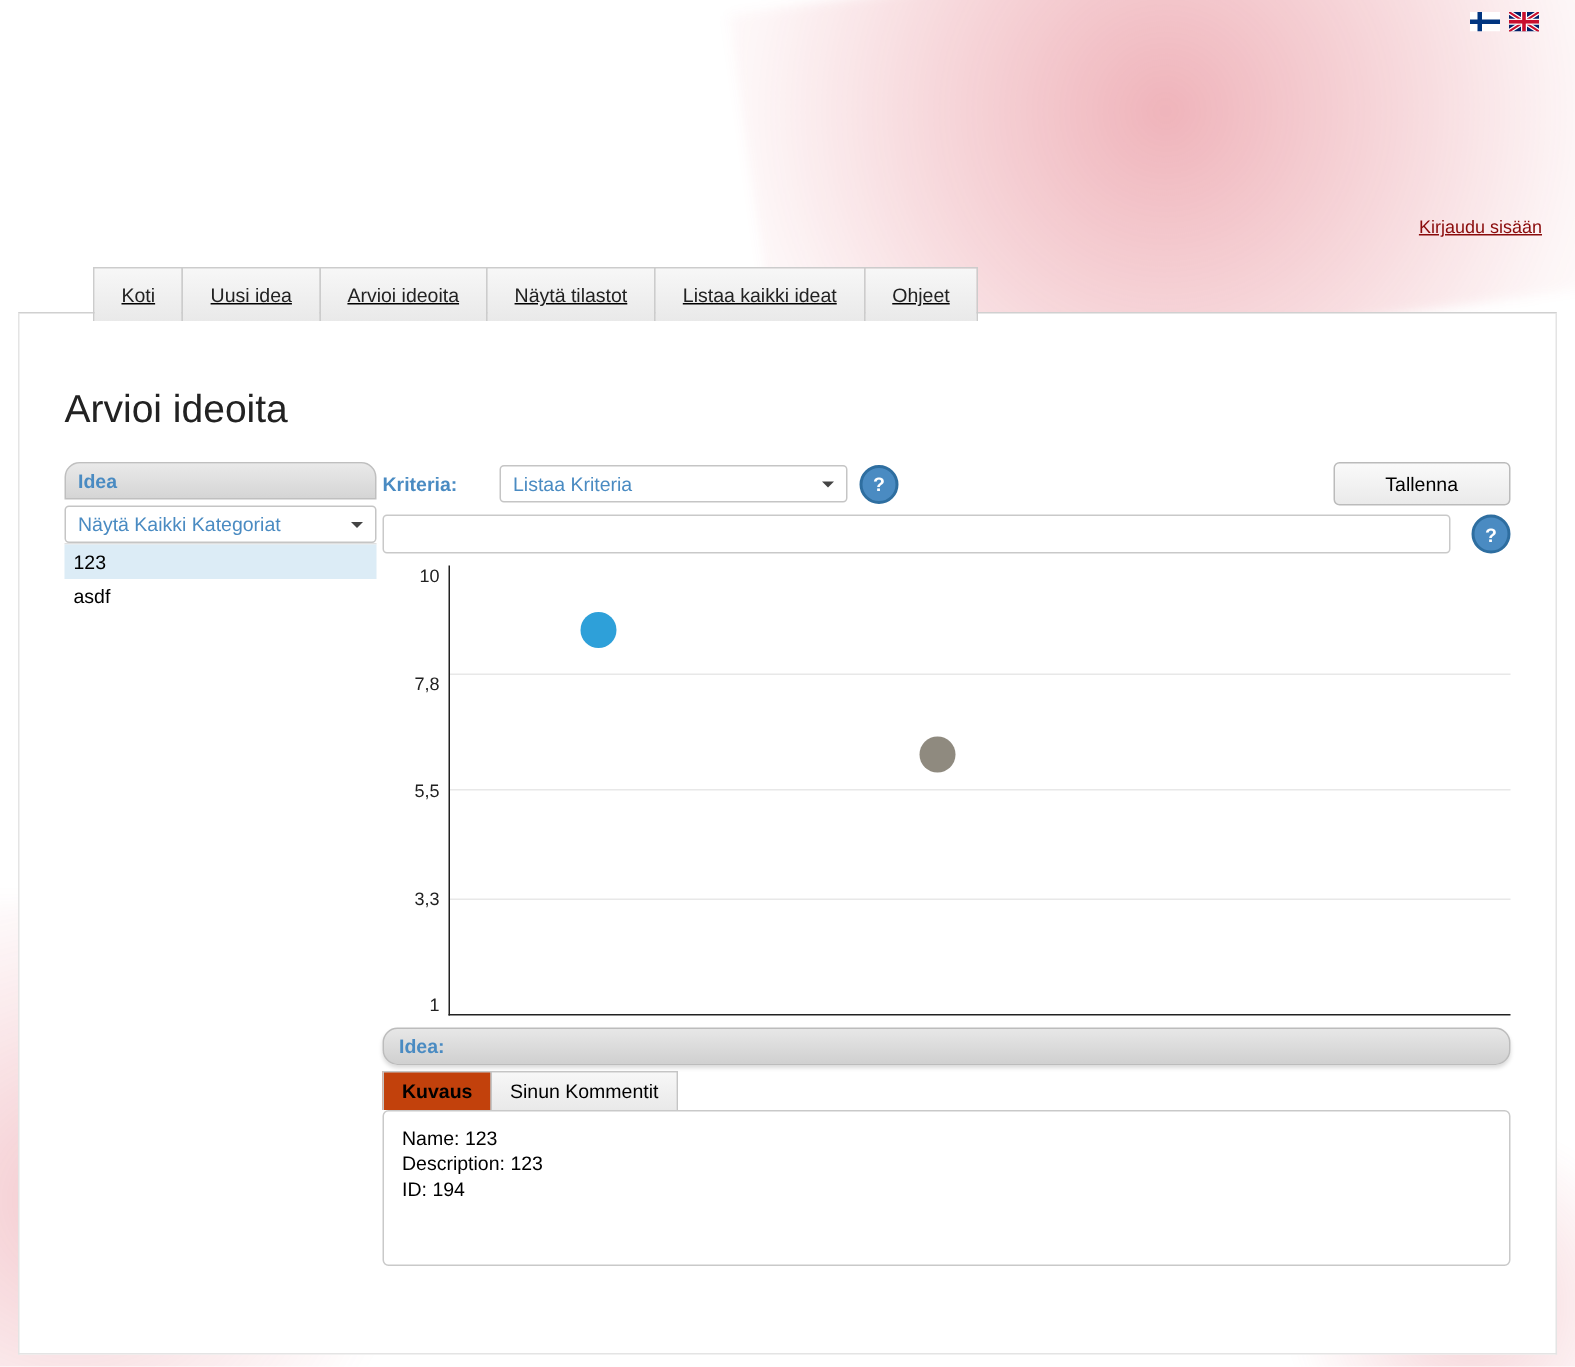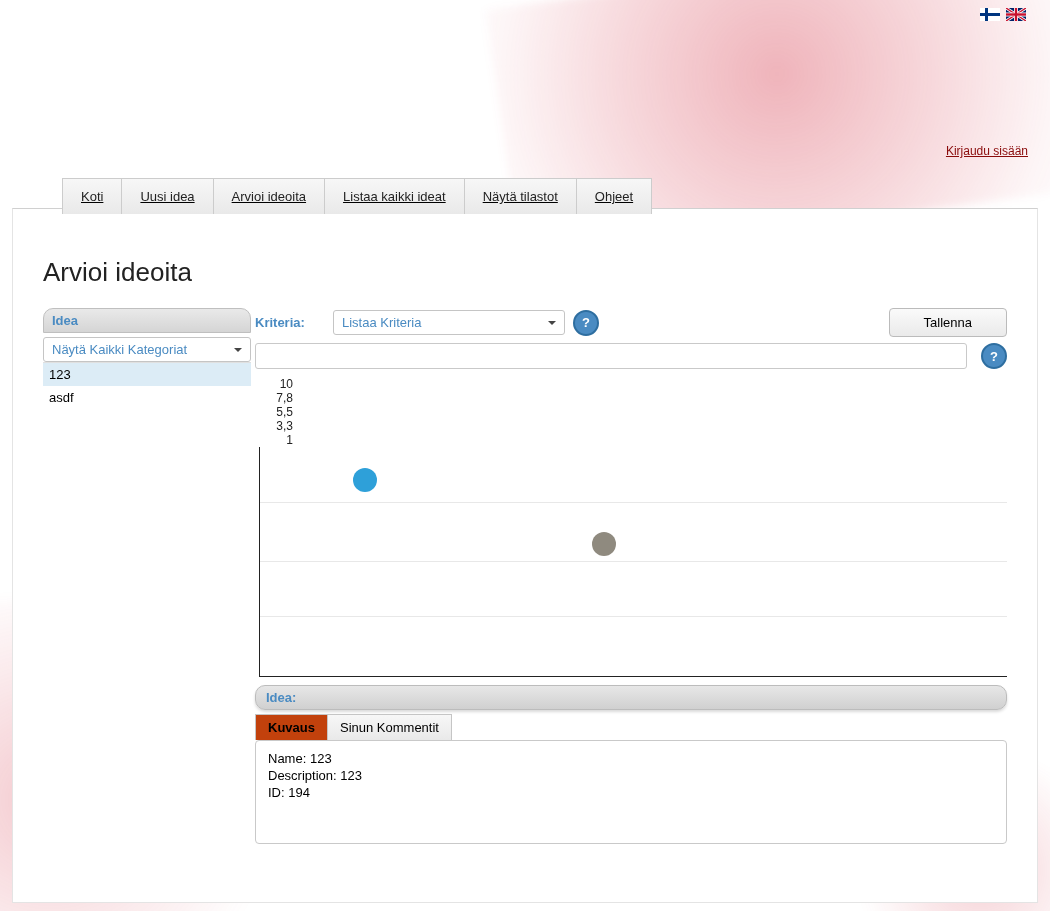--- a/index.html
+++ b/index.html
@@ -51,21 +51,21 @@
 .krit-select{flex:0 0 200px;}
 .help{width:22px;height:22px;border-radius:50%;background:#4a8bc2;color:#fff;display:flex;
  align-items:center;justify-content:center;font-weight:bold;border:2px solid #2e6ea0;cursor:pointer;}
 .spacer{flex:1;}
 .savebtn{border:1px solid #bbb;background:linear-gradient(#fafafa,#eaeaea);padding:6px 34px;
  border-radius:4px;cursor:pointer;font-size:13px;}
 .input-row{display:flex;align-items:center;gap:14px;margin-top:6px;}
 .input-row input{flex:1;border:1px solid #c9c9c9;border-radius:3px;height:24px;padding:0 6px;}
 .section-head{background:linear-gradient(#e7e7e7,#d0d0d0);border:1px solid #bcbcbc;border-radius:10px;
  padding:4px 10px;color:#4a8bc2;font-weight:bold;margin-top:8px;box-shadow:0 2px 3px rgba(0,0,0,.15);}
-.chart{position:relative;height:300px;margin:8px 0 0 4px;display:flex;flex-direction:column;}
+.chart{position:relative;height:300px;margin:8px 0 0 4px;display:flex;}
 .ylabels{width:34px;display:flex;flex-direction:column;justify-content:space-between;
  text-align:right;padding:0 6px 0 0;font-size:12px;color:#222;}
 .plot{flex:1;border-left:1px solid #222;border-bottom:1px solid #222;position:relative;}
 .gridline{position:absolute;left:0;right:0;height:1px;background:#e8e8e8;}
 .dot{position:absolute;width:24px;height:24px;border-radius:50%;transform:translate(-50%,50%);}
 .tabs{display:flex;margin-top:4px;}
 .tabs .dtab{border:1px solid #c5c5c5;background:linear-gradient(#f7f7f7,#e9e9e9);padding:5px 12px;
  font-size:13px;cursor:pointer;border-bottom:none;}
 .tabs .dtab.act{background:#c2410c;font-weight:bold;}
 .tabs .dtab+.dtab{margin-left:-1px;}
@@ -100,22 +100,22 @@
         </svg>
    </span>
  </div>
 
  <a class="login">Kirjaudu sisään</a>
 
  <div class="nav">
    <div class="tab">Koti</div>
    <div class="tab">Uusi idea</div>
    <div class="tab">Arvioi ideoita</div>
+   <div class="tab">Näytä tilastot</div>
    <div class="tab">Listaa kaikki ideat</div>
-   <div class="tab">Näytä tilastot</div>
    <div class="tab">Ohjeet</div>
  </div>
 
  <div class="content">
    <h1>Arvioi ideoita</h1>
 
    <div class="workarea">
 
      <div class="sidebar">
        <div class="pill">Idea</div>

